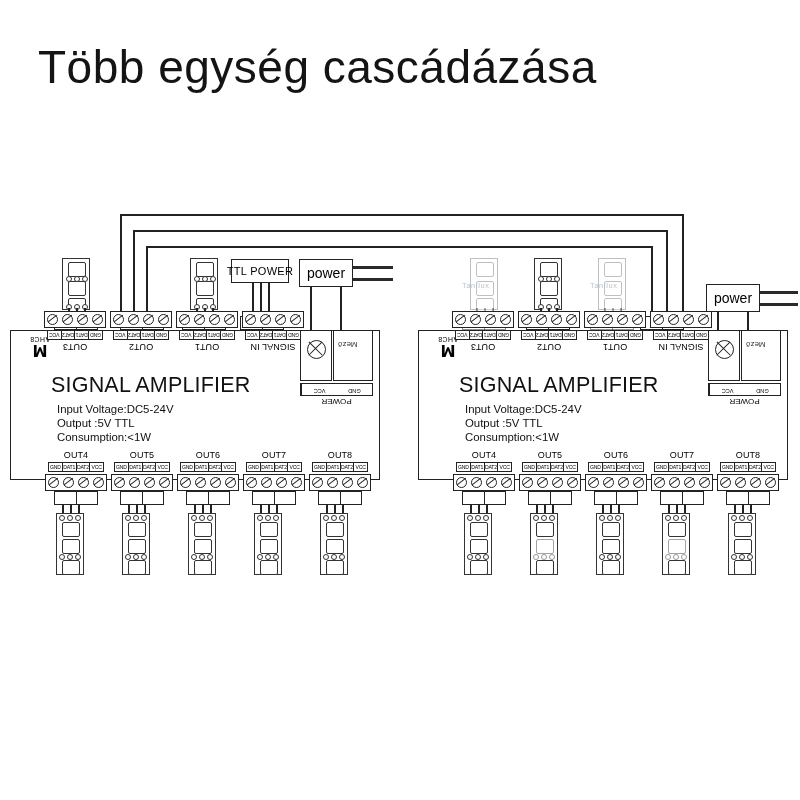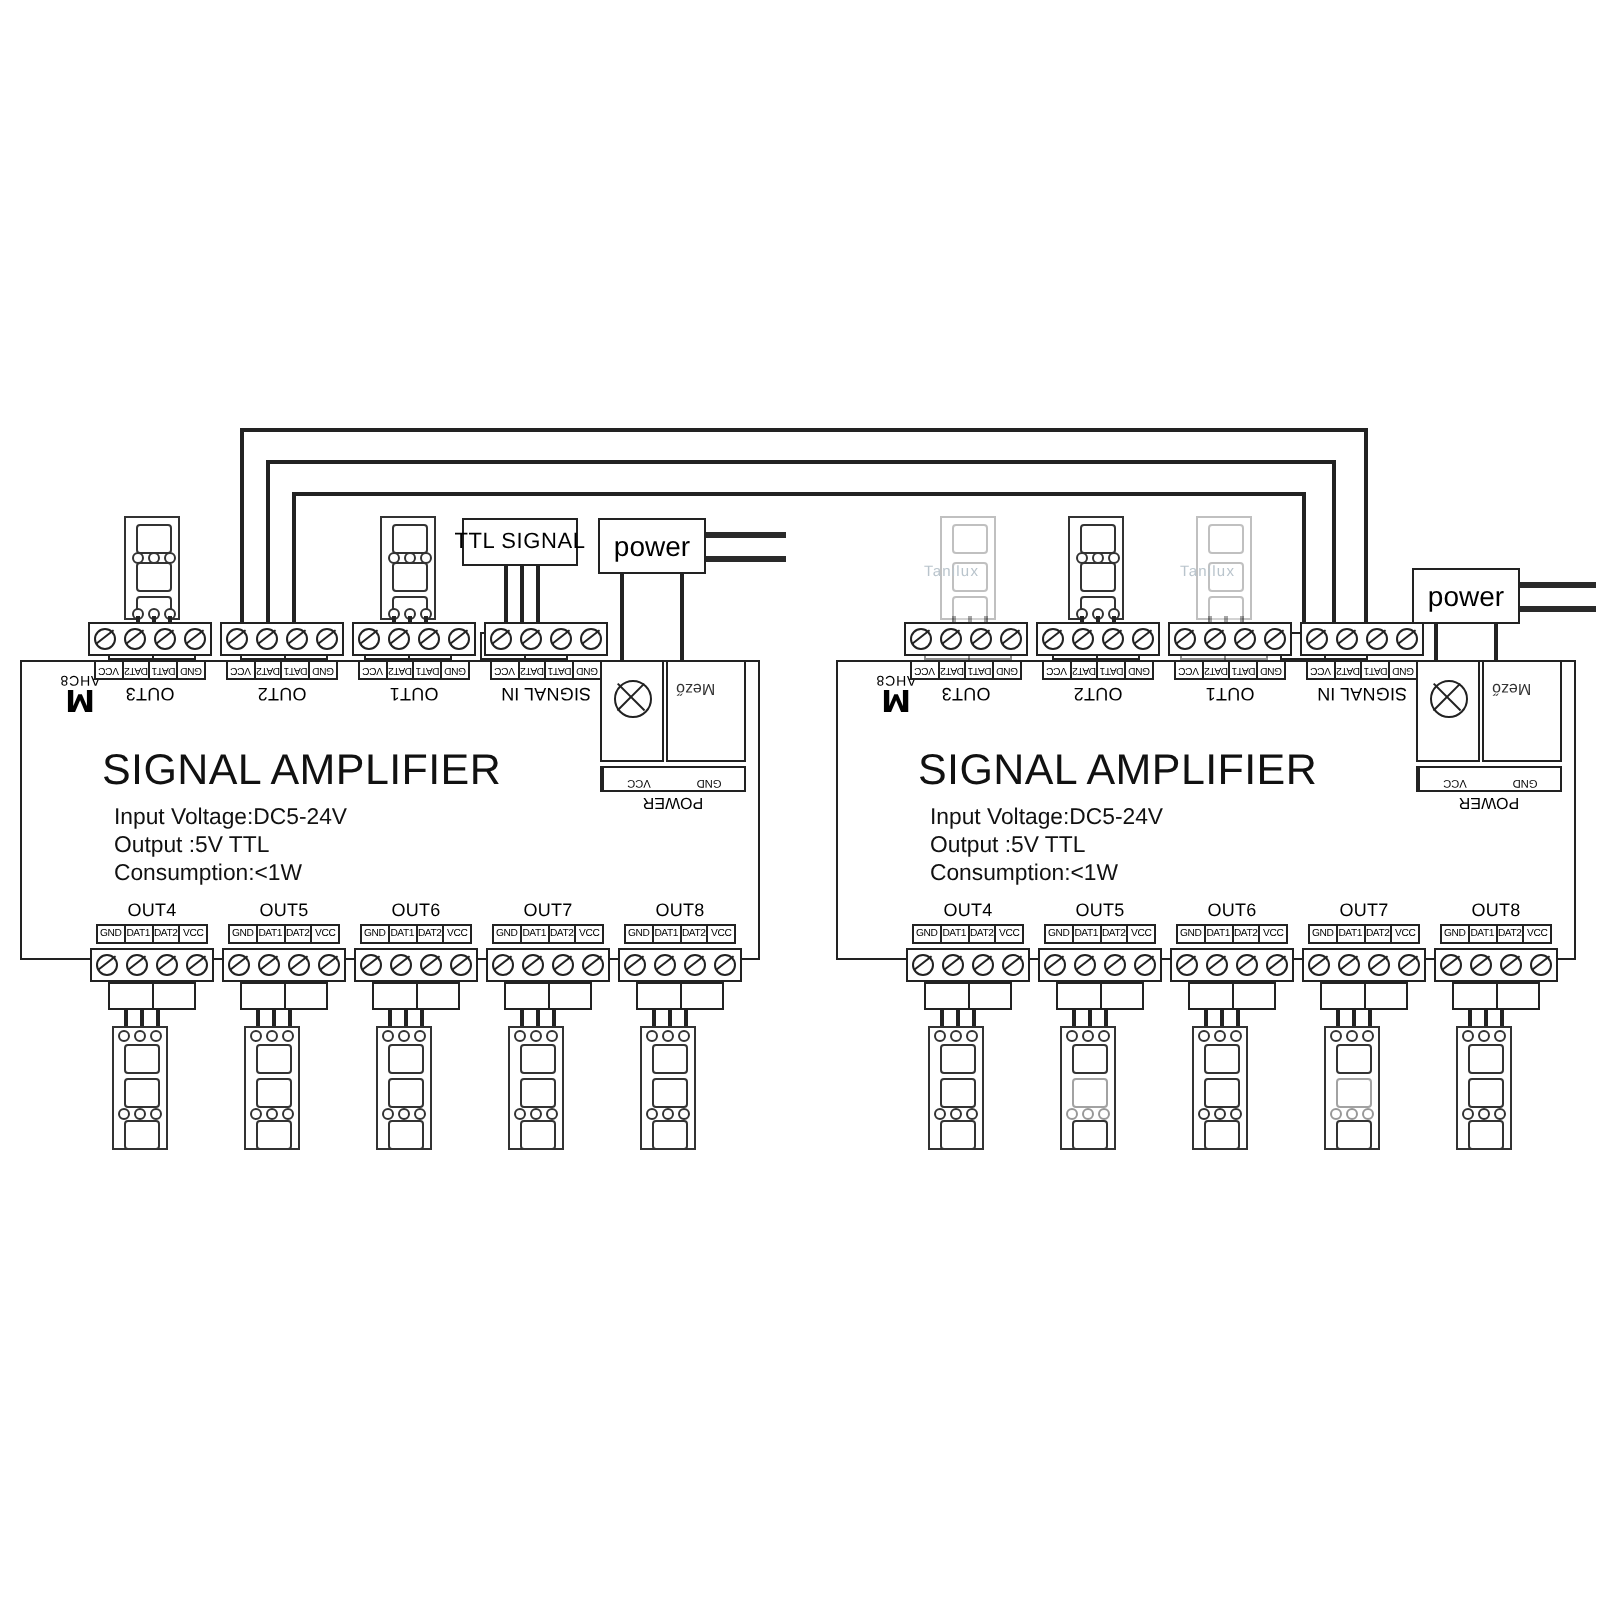--- a/index.html
+++ b/index.html
@@ -78,20 +78,21 @@
   .pad{position:absolute;width:4.4px;height:4.4px;border-radius:50%;border:1.1px solid #333;background:#fff;}
   .strip.ghost{opacity:.30;}
 
   .wmk{position:absolute;font-size:7.5px;color:#b9c4cc;letter-spacing:.6px;white-space:nowrap;}
 </style>
 </head>
 <body>
 
 <div id="stage">
 
+  <div class="title">Több egység cascádázása</div>
 
   <div class="wire wh" style="left:120px;top:214px;width:563px;"></div>
   <div class="wire wv" style="left:120px;top:214px;height:106px;"></div>
   <div class="wire wv" style="left:682px;top:214px;height:106px;"></div>
 
   <div class="wire wh" style="left:133px;top:230px;width:534px;"></div>
   <div class="wire wv" style="left:133px;top:230px;height:90px;"></div>
   <div class="wire wv" style="left:666px;top:230px;height:90px;"></div>
 
   <div class="wire wh" style="left:146px;top:246px;width:506px;"></div>
@@ -132,21 +133,21 @@
     <div class="pad" style="left:194px;top:304px;"></div>
     <div class="pad" style="left:202px;top:304px;"></div>
     <div class="pad" style="left:210px;top:304px;"></div>
     <div class="wire wv" style="left:196px;top:308px;height:10px;"></div>
     <div class="wire wv" style="left:204px;top:308px;height:10px;"></div>
     <div class="wire wv" style="left:212px;top:308px;height:10px;"></div>
     <div class="shell" style="left:182px;top:316px;width:44px;height:14px;"></div>
     <div class="shelldiv" style="left:204px;top:316px;height:14px;"></div>
   </div>
 
-  <div class="extbox ttl" style="left:231px;top:259px;width:58px;height:24px;">TTL SIGNAL</div>
+  <div class="extbox ttl" style="left:231px;top:259px;width:58px;height:24px;">TTL POWER</div>
   <div class="wire wv" style="left:252px;top:283px;height:33px;"></div>
   <div class="wire wv" style="left:260px;top:283px;height:33px;"></div>
   <div class="wire wv" style="left:268px;top:283px;height:33px;"></div>
   <div class="shell" style="left:240px;top:316px;width:44px;height:14px;"></div>
   <div class="shelldiv" style="left:262px;top:316px;height:14px;"></div>
 
   <div class="extbox pw" style="left:299px;top:259px;width:54px;height:28px;">power</div>
   <div class="leadthick" style="left:353px;top:266px;width:40px;"></div>
   <div class="leadthick" style="left:353px;top:278px;width:40px;"></div>
   <div class="wire wv" style="left:310px;top:287px;height:94px;"></div>

